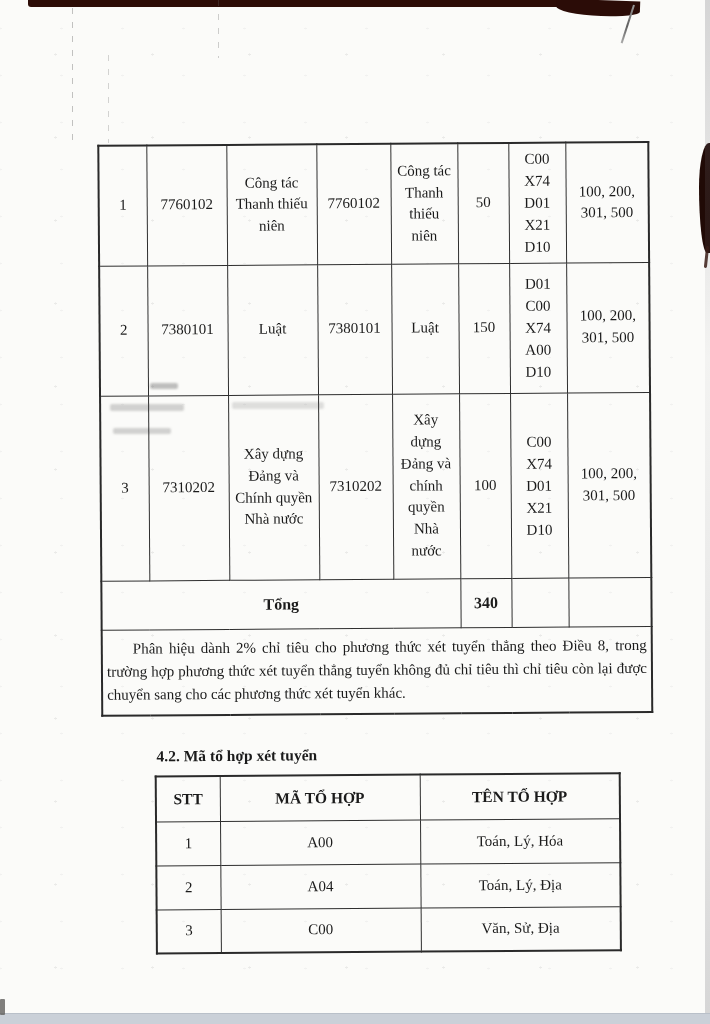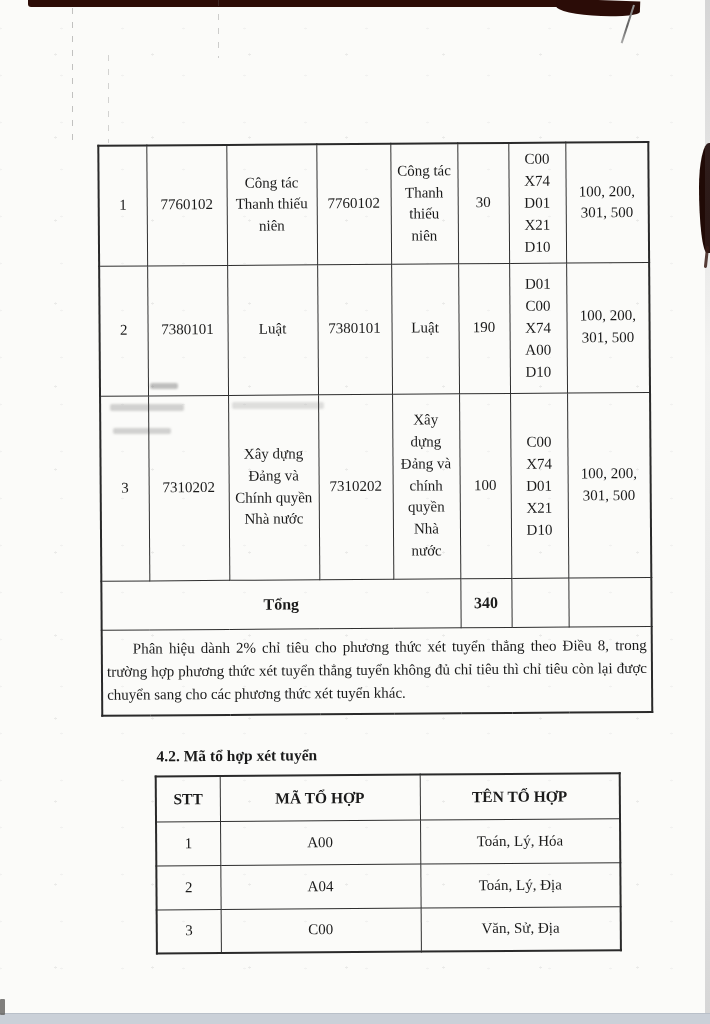--- a/index.html
+++ b/index.html
@@ -122,38 +122,38 @@
         <col style="width:57px">
           <col style="width:83px">
       </colgroup>
       <tbody>
         <tr class="row-r1">
           <td>1</td>
           <td>7760102</td>
           <td>Công tác Thanh thiếu niên</td>
           <td>7760102</td>
           <td>Công tác Thanh thiếu niên</td>
-          <td>30</td>
+          <td>50</td>
           <td class="c-combos">
             <div>C00</div>
             <div>X74</div>
             <div>D01</div>
             <div>X21</div>
             <div>D10</div>
           </td>
           <td>100, 200, 301, 500</td>
         </tr>
 
         <tr class="row-r2">
           <td>2</td>
           <td>7380101</td>
           <td>Luật</td>
           <td>7380101</td>
           <td>Luật</td>
-          <td>190</td>
+          <td>150</td>
           <td class="c-combos">
             <div>D01</div>
             <div>C00</div>
             <div>X74</div>
             <div>A00</div>
             <div>D10</div>
           </td>
           <td>100, 200, 301, 500</td>
         </tr>
 

